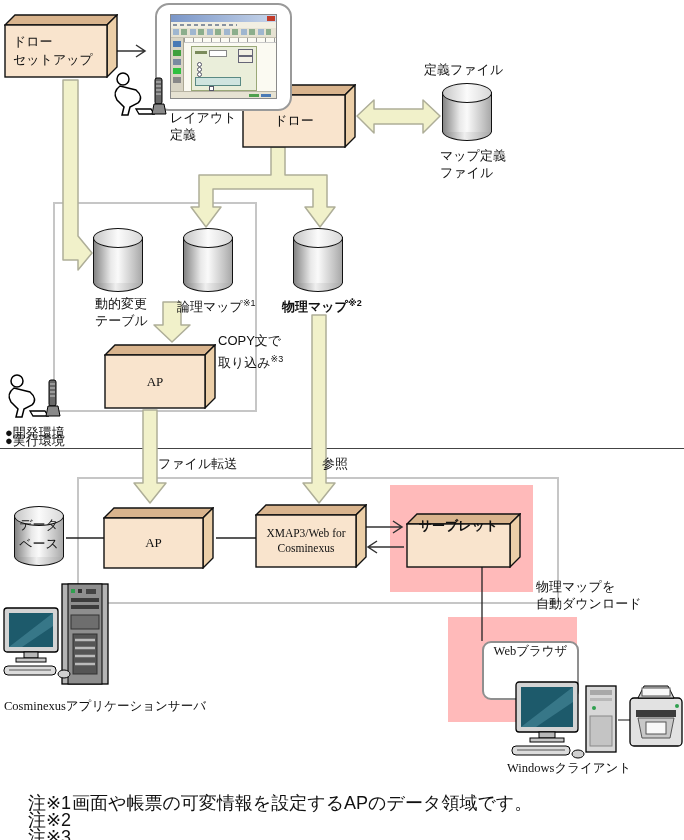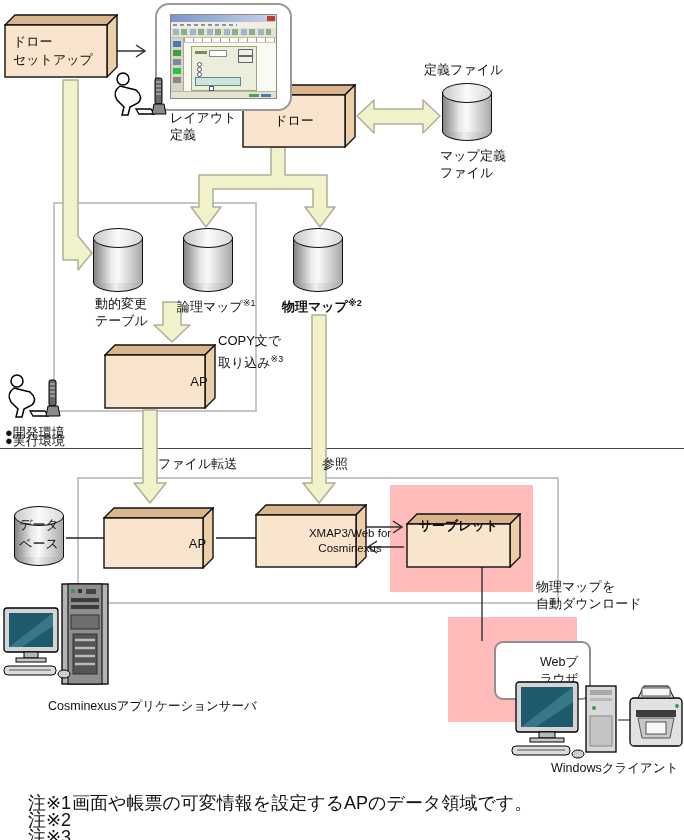--- a/index.html
+++ b/index.html
@@ -1,19 +1,19 @@
 <!DOCTYPE html>
 <html><head>
 <meta charset="utf-8">
 <style>
   html,body{margin:0;padding:0;background:#fff;}
   #canvas{position:relative;width:684px;height:840px;background:#fff;overflow:hidden;
           font-family:"Liberation Sans","DejaVu Sans",sans-serif;color:#111;}
   .lbl{position:absolute;font-size:13px;line-height:17px;color:#111;white-space:pre-line;z-index:6;}
-  .mono{font-family:Liberation Sans, sans-serif;padding-left:44px;}
+  .mono{font-family:Liberation Serif, serif;}
   .frame{position:absolute;border:2px solid #c6c6c6;z-index:1;background:transparent;}
   .pink{position:absolute;background:#ffbaba;z-index:1;}
   svg.overlay{position:absolute;left:0;top:0;z-index:2;}
   .b3dsvg{position:absolute;z-index:3;}
   .boxlabel{position:absolute;display:flex;align-items:center;justify-content:center;
             font-size:13px;z-index:4;white-space:pre-line;text-align:center;}
   
   .cyl{position:absolute;z-index:3;}
   .cyl .cbot{position:absolute;left:0;right:0;bottom:0;height:18px;border-radius:50%;
              background:linear-gradient(90deg,#848484,#efefef 45%,#a8a8a8);border:1.4px solid #111;}
@@ -46,22 +46,22 @@
   .ms .form .f-in{position:absolute;left:17px;top:3px;width:16px;height:5px;background:#fff;border:1px solid #888;}
   .ms .form .f-b1{position:absolute;right:3px;top:2px;width:13px;height:5px;background:#f2f0e4;border:1px solid #667;}
   .ms .form .f-b2{position:absolute;right:3px;top:9px;width:13px;height:5px;background:#f2f0e4;border:1px solid #667;}
   .ms .form .f-r1,.ms .form .f-r2,.ms .form .f-r3{position:absolute;left:5px;width:3px;height:3px;border:1px solid #556;border-radius:50%;background:#fff;}
   .ms .form .f-r1{top:15px}.ms .form .f-r2{top:20px}.ms .form .f-r3{top:25px}
   .ms .form .f-list{position:absolute;left:3px;top:30px;width:44px;height:7px;background:#cfe4df;border:1px solid #5a8a84;}
   .ms .form .f-chk{position:absolute;left:17px;top:39px;width:3px;height:3px;border:1px solid #556;background:#fff;}
   .ms .status{position:absolute;left:0;bottom:0;right:0;height:6px;background:#e6e2d2;border-top:1px solid #b8b4a4;
       background-image:linear-gradient(#4fa04f,#4fa04f),linear-gradient(#4a7ab5,#4a7ab5);background-repeat:no-repeat;
       background-size:10px 3px,10px 3px;background-position:78px 2px,90px 2px;}
-  .webbox{position:absolute;left:494px;top:641px;width:93px;height:55px;background:#fff;border:2px solid #8f8f8f;
-          border-radius:9px;display:flex;align-items:center;justify-content:center;font-size:12.5px;z-index:4;}
+  .webbox{position:absolute;left:482px;top:641px;width:93px;height:55px;background:#fff;border:2px solid #8f8f8f;
+          border-radius:9px;display:flex;justify-content:center;font-size:12.5px;z-index:4;}
   .notes{position:absolute;left:28px;top:769px;width:648px;font-size:18px;line-height:17px;z-index:6;margin-top:26px;}
   .notes .nrow{display:flex;}
   .notes .nmark{flex:0 0 44px;}
   .notes .ntext{white-space:pre-line;}
   sup{font-size:9px;}
   .icon-svg{position:absolute;z-index:5;}
 </style>
 </head>
 <body>
 

